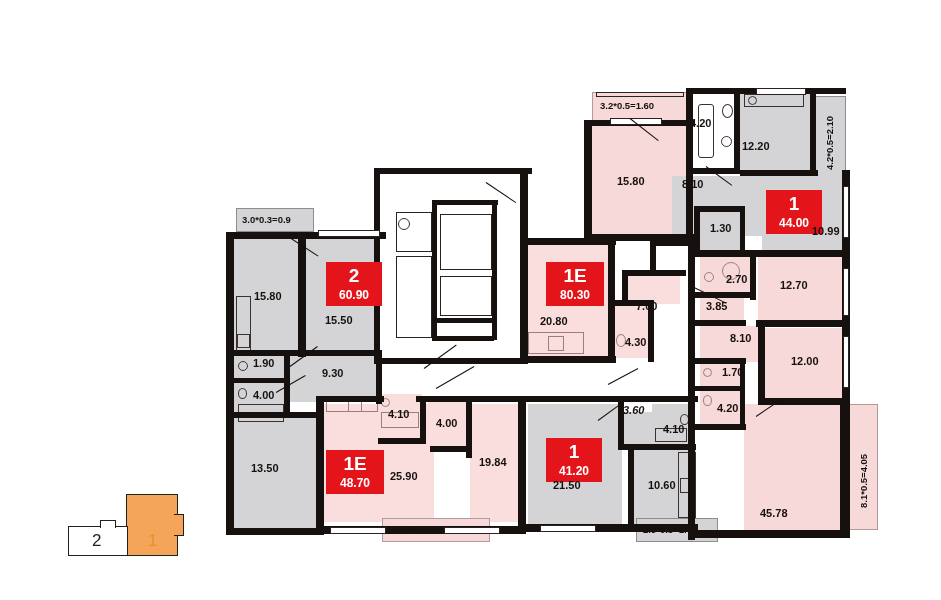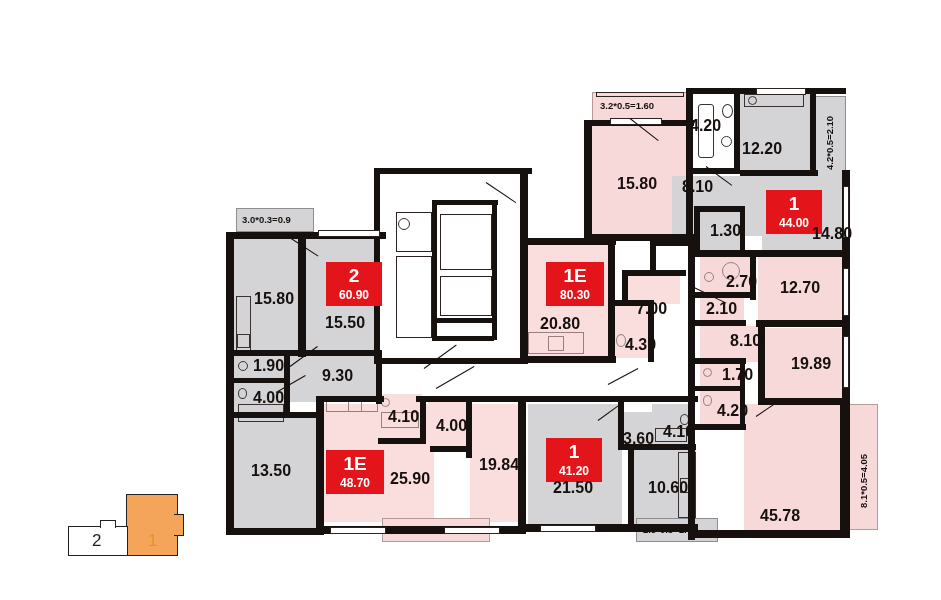--- a/index.html
+++ b/index.html
@@ -42,21 +42,21 @@
   .wall   { background: #16110f; }
   .balc-g { background: #d4d4d6; border: 1px solid #8d8d8f; }
   .balc-p { background: #f7d9d9; border: 1px solid #b59a9a; }
   .thin   { border: 1px solid #2a2220; background: transparent; }
   .fix    { border: 1px solid #3a3230; background: transparent; }
   .fixp   { border: 1px solid #9a7f7f; background: transparent; }
   .rnd    { border-radius: 50%; }
 
   
   .area {
-    position: absolute; font-size: 16px; font-weight: bold;
+    position: absolute; font-size: 11px; font-weight: bold;
     color: #16110f; white-space: nowrap;
   }
   .area.small { font-size: 9.5px; }
   .area.vert {
     transform-origin: left top;
     transform: rotate(-90deg);
   }
 
   
   .badge {
@@ -324,34 +324,34 @@
     <div class="area" style="left:322px;top:367px;">9.30</div>
     <div class="area" style="left:251px;top:462px;">13.50</div>
     <div class="area" style="left:390px;top:470px;">25.90</div>
     <div class="area" style="left:388px;top:408px;">4.10</div>
     <div class="area" style="left:436px;top:417px;">4.00</div>
     <div class="area" style="left:479px;top:456px;">19.84</div>
     <div class="area" style="left:540px;top:315px;">20.80</div>
     <div class="area" style="left:625px;top:336px;">4.30</div>
     <div class="area" style="left:636px;top:300px;">7.00</div>
     <div class="area" style="left:553px;top:479px;">21.50</div>
-    <div class="area" style="left:623px;top:430px;">3.60</div>
+    <div class="area" style="left:623px;top:404px;font-style:italic;">3.60</div>
     <div class="area" style="left:663px;top:423px;">4.10</div>
     <div class="area" style="left:648px;top:479px;">10.60</div>
     <div class="area" style="left:617px;top:175px;">15.80</div>
     <div class="area" style="left:690px;top:117px;">4.20</div>
     <div class="area" style="left:742px;top:140px;">12.20</div>
     <div class="area" style="left:682px;top:178px;">8.10</div>
     <div class="area" style="left:710px;top:222px;">1.30</div>
     <div class="area" style="left:726px;top:273px;">2.70</div>
-    <div class="area" style="left:706px;top:300px;">2.10</div>
+    <div class="area" style="left:706px;top:300px;">3.85</div>
     <div class="area" style="left:780px;top:279px;">12.70</div>
-    <div class="area" style="left:812px;top:225px;">14.80</div>
+    <div class="area" style="left:812px;top:225px;">10.99</div>
     <div class="area" style="left:730px;top:332px;">8.10</div>
-    <div class="area" style="left:791px;top:355px;">19.89</div>
+    <div class="area" style="left:791px;top:355px;">12.00</div>
     <div class="area" style="left:722px;top:366px;">1.70</div>
     <div class="area" style="left:717px;top:402px;">4.20</div>
     <div class="area" style="left:760px;top:507px;">45.78</div>
 
     <div class="area small" style="left:242px;top:214px;">3.0*0.3=0.9</div>
     <div class="area small" style="left:600px;top:100px;">3.2*0.5=1.60</div>
     <div class="area small vert" style="left:824px;top:170px;">4.2*0.5=2.10</div>
     <div class="area small" style="left:396px;top:524px;">3.3*0.3=1.0</div>
     <div class="area small" style="left:643px;top:524px;">2.9*0.5=1.45</div>
     <div class="area small vert" style="left:858px;top:508px;">8.1*0.5=4.05</div>

